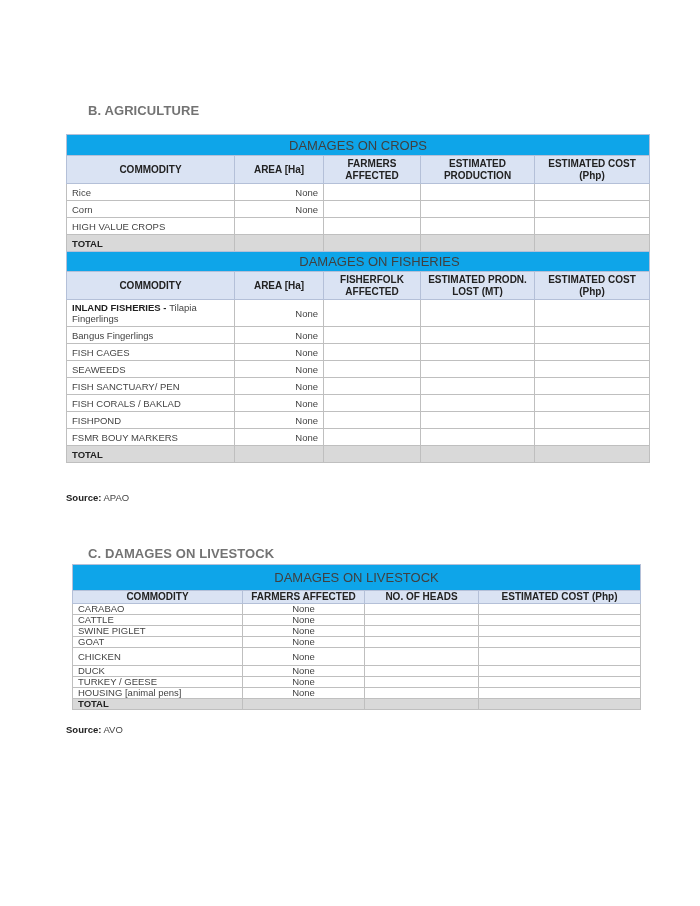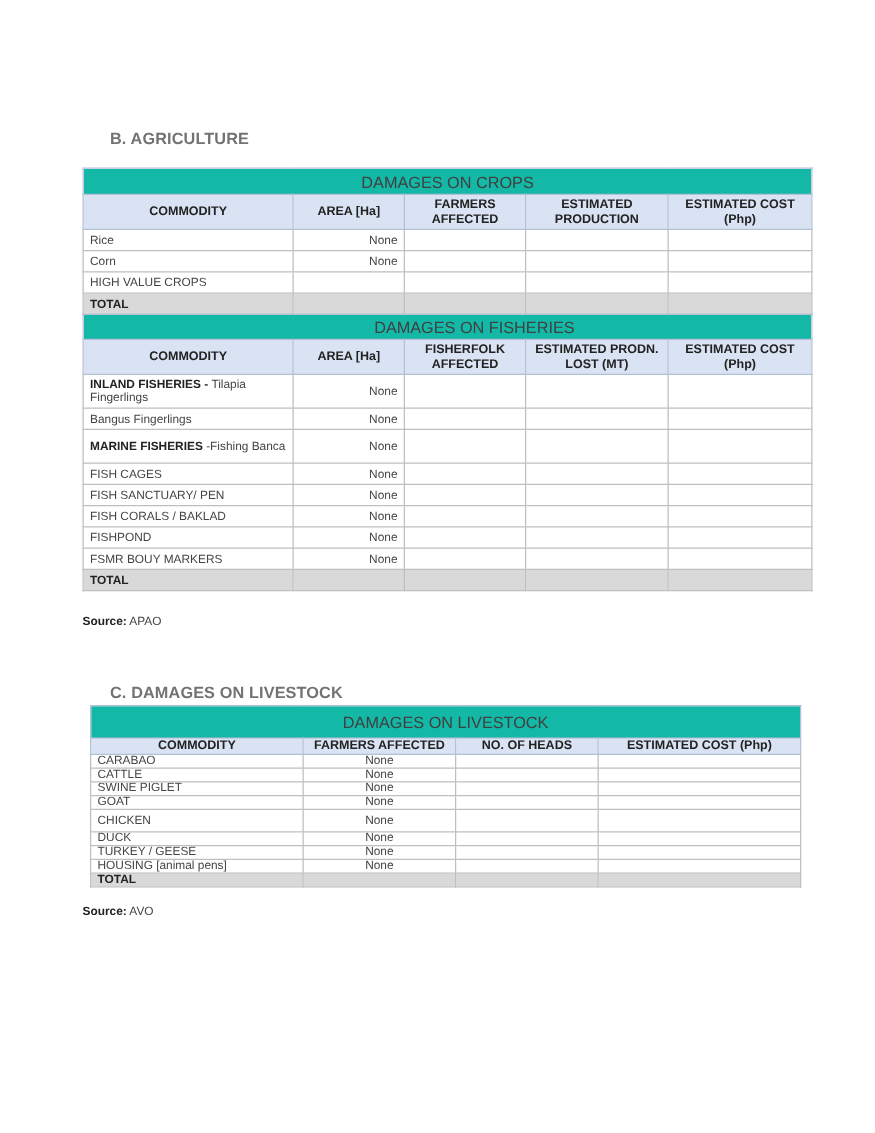--- a/index.html
+++ b/index.html
@@ -1,21 +1,21 @@
 <!DOCTYPE html>
 <html><head>
 <meta charset="utf-8">
 <style>
   html, body { margin: 0; padding: 0; background: #ffffff; }
   body { width: 700px; height: 906px; position: relative; overflow: hidden;
          font-family: "Liberation Sans", "DejaVu Sans", sans-serif; color: #222; }
   .section-heading { position: absolute; font-weight: bold; font-size: 13px; color: #737373; letter-spacing: 0.1px; }
   table { border-collapse: collapse; position: absolute; table-layout: fixed; }
   td, th { border: 1px solid #bfbfbf; padding: 0 5px; font-size: 9.5px; color: #444; overflow: hidden; }
-  .title-row td { background: #14b8a6; text-align: center; font-size: 13px; color: #404040; font-weight: normal; border-color: #b4c0d8; }
+  .title-row td { background: #0ea5e9; text-align: center; font-size: 13px; color: #404040; font-weight: normal; border-color: #b4c0d8; }
   .head-row th { background: #dae3f3; text-align: center; font-weight: bold; font-size: 10px; color: #222; line-height: 12px; border-color: #b4c0d8; }
   td.num { text-align: right; }
   td.center { text-align: center; }
   .total-row td { background: #d9d9d9; font-weight: bold; color: #222; }
   b.label-bold { color: #222; }
   .source { position: absolute; font-size: 9.5px; color: #444; }
   .source b { color: #222; }
 
   #crops { left: 66px; top: 134px; width: 583px; }
   #crops td, #crops th { height: 16px; }
@@ -115,29 +115,29 @@
         <td></td>
         <td></td>
   </tr>
   <tr>
     <td>Bangus Fingerlings</td>
     <td class="num">None</td>
     <td></td>
         <td></td>
         <td></td>
   </tr>
-  <tr class="tall">
-    <td><b class="label-bold">MARINE FISHERIES</b><span> -Fishing Banca</span></td>
-    <td class="num">None</td>
-    <td></td>
-        <td></td>
-        <td></td>
-  </tr>
   <tr>
     <td>FISH CAGES</td>
+    <td class="num">None</td>
+    <td></td>
+        <td></td>
+        <td></td>
+  </tr>
+  <tr>
+    <td>SEAWEEDS</td>
     <td class="num">None</td>
     <td></td>
         <td></td>
         <td></td>
   </tr>
   <tr>
     <td>FISH SANCTUARY/ PEN</td>
     <td class="num">None</td>
     <td></td>
         <td></td>

